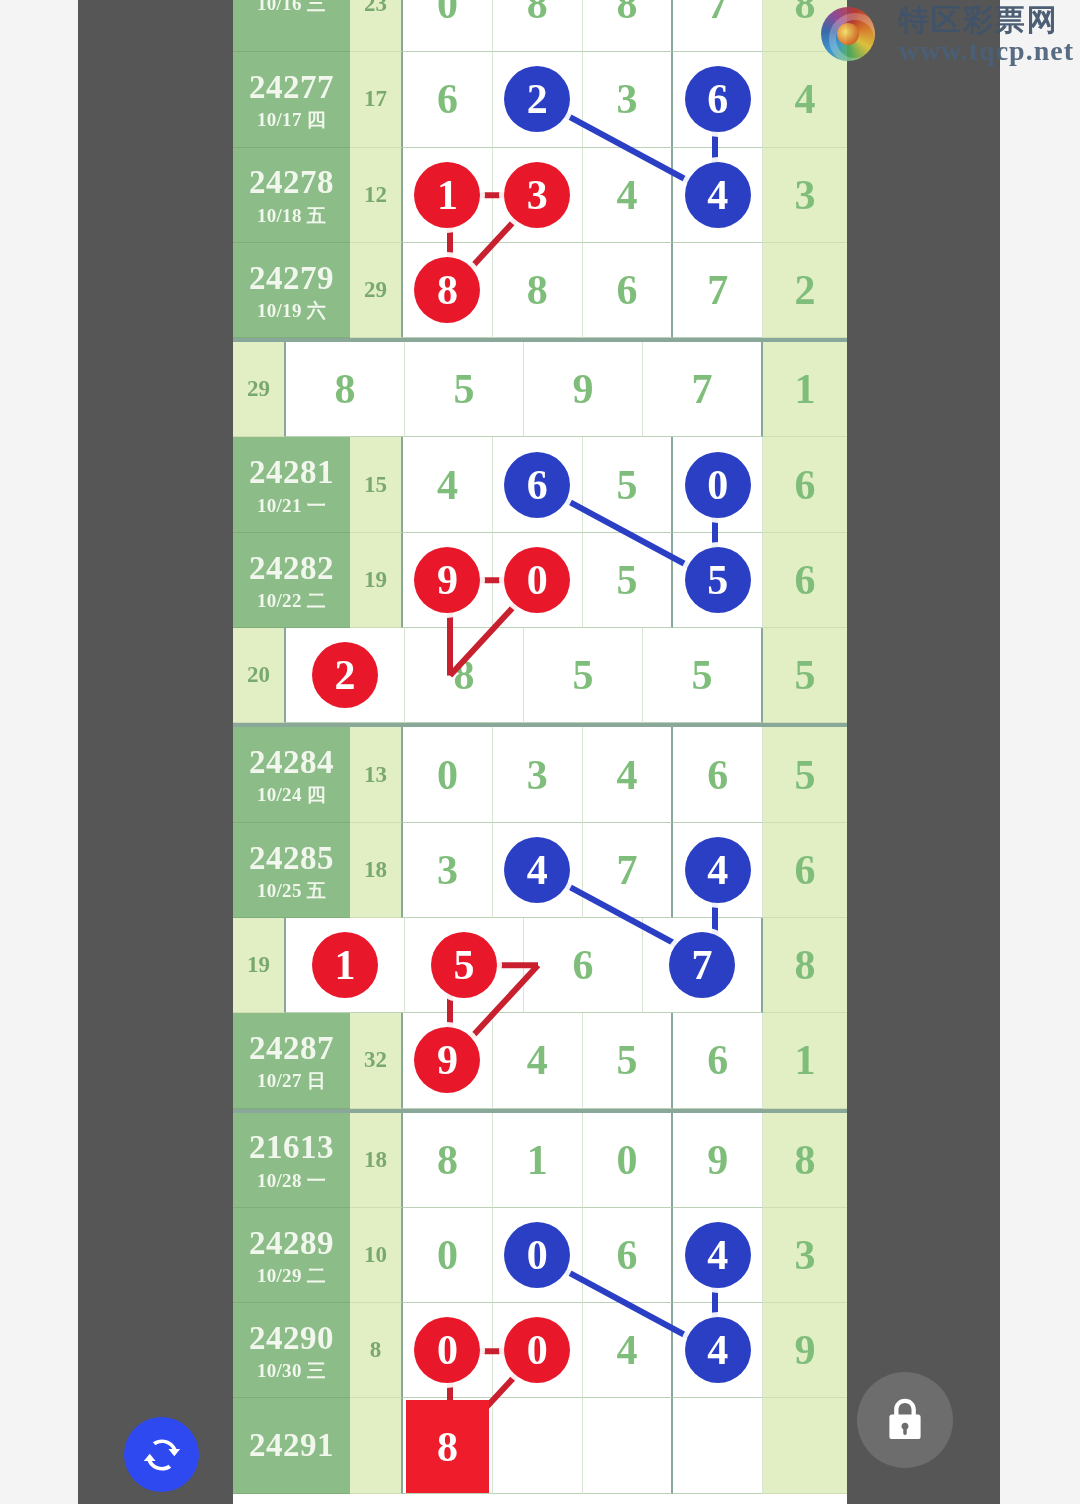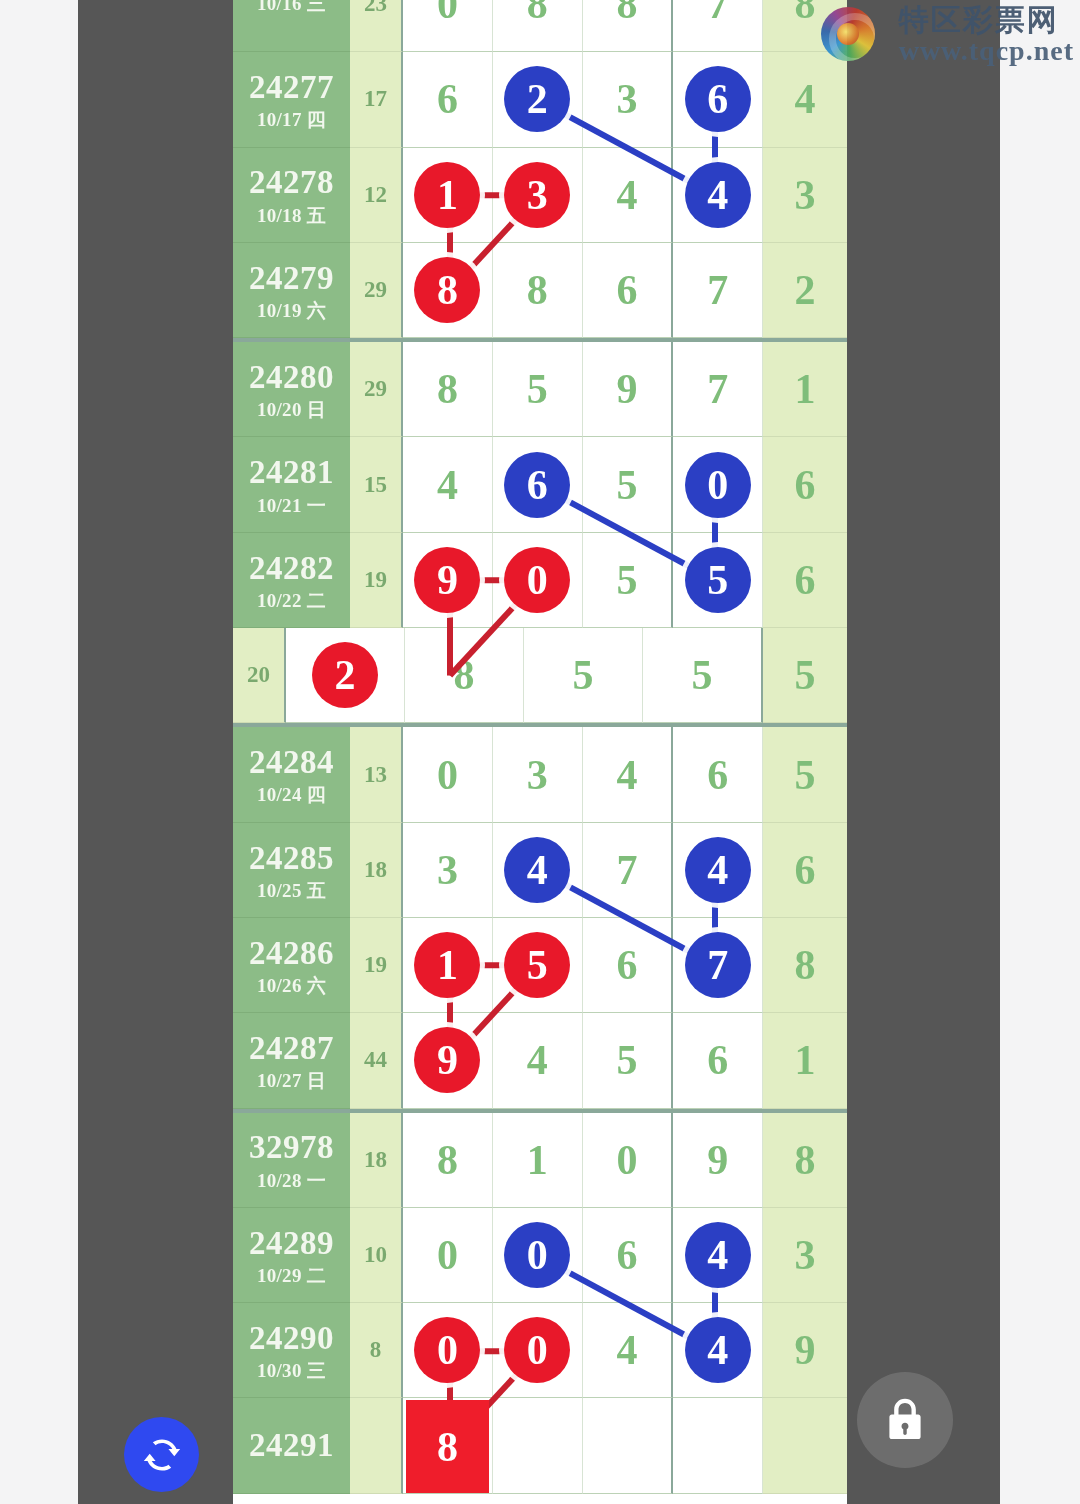--- a/index.html
+++ b/index.html
@@ -190,24 +190,20 @@
         <svg class="links" viewBox="0 0 614 381.2" preserveAspectRatio="none" style="width: 614px; height: 381.2px;">
           <line x1="305" y1="142.95" x2="482" y2="238.25" stroke="#2b3fc4" stroke-width="6"></line>
           <line x1="482" y1="142.95" x2="482" y2="238.25" stroke="#2b3fc4" stroke-width="6"></line>
           <line x1="217" y1="238.25" x2="305" y2="238.25" stroke="#c8202e" stroke-width="6"></line>
           <line x1="217" y1="238.25" x2="217" y2="333.54999999999995" stroke="#c8202e" stroke-width="6"></line>
           <line x1="305" y1="238.25" x2="217" y2="333.54999999999995" stroke="#c8202e" stroke-width="6"></line>
         </svg>
       </div>
       <div class="grp">
         <div class="row">
-          <div class="c-issue">
-            <span class="no">24280</span>
-            <span class="dt">10/20 日</span>
-          </div>
           <div class="c-sum">29</div>
           <div class="c-num">8</div>
           <div class="c-num">5</div>
           <div class="c-num">9</div>
           <div class="c-num">7</div>
           <div class="c-last">1</div>
         </div>
         <div class="row">
           <div class="c-issue">
             <span class="no">24281</span>
@@ -283,63 +279,59 @@
           <div class="c-num">
             <div class="ball blue">4</div>
           </div>
           <div class="c-num">7</div>
           <div class="c-num">
             <div class="ball blue">4</div>
           </div>
           <div class="c-last">6</div>
         </div>
         <div class="row">
-          <div class="c-issue">
-            <span class="no">24286</span>
-            <span class="dt">10/26 六</span>
-          </div>
           <div class="c-sum">19</div>
           <div class="c-num">
             <div class="ball red">1</div>
           </div>
           <div class="c-num">
             <div class="ball red">5</div>
           </div>
           <div class="c-num">6</div>
           <div class="c-num">
             <div class="ball blue">7</div>
           </div>
           <div class="c-last">8</div>
         </div>
         <div class="row">
           <div class="c-issue">
             <span class="no">24287</span>
             <span class="dt">10/27 日</span>
           </div>
-          <div class="c-sum">44</div>
+          <div class="c-sum">32</div>
           <div class="c-num">
             <div class="ball red">9</div>
           </div>
           <div class="c-num">4</div>
           <div class="c-num">5</div>
           <div class="c-num">6</div>
           <div class="c-last">1</div>
         </div>
         <svg class="links" viewBox="0 0 614 381.2" preserveAspectRatio="none" style="width: 614px; height: 381.2px;">
           <line x1="305" y1="142.95" x2="482" y2="238.25" stroke="#2b3fc4" stroke-width="6"></line>
           <line x1="482" y1="142.95" x2="482" y2="238.25" stroke="#2b3fc4" stroke-width="6"></line>
           <line x1="217" y1="238.25" x2="305" y2="238.25" stroke="#c8202e" stroke-width="6"></line>
           <line x1="217" y1="238.25" x2="217" y2="333.54999999999995" stroke="#c8202e" stroke-width="6"></line>
           <line x1="305" y1="238.25" x2="217" y2="333.54999999999995" stroke="#c8202e" stroke-width="6"></line>
         </svg>
       </div>
       <div class="grp">
         <div class="row">
           <div class="c-issue">
-            <span class="no">32978</span>
+            <span class="no">21613</span>
             <span class="dt">10/28 一</span>
           </div>
           <div class="c-sum">18</div>
           <div class="c-num">8</div>
           <div class="c-num">1</div>
           <div class="c-num">0</div>
           <div class="c-num">9</div>
           <div class="c-last">8</div>
         </div>
         <div class="row">

